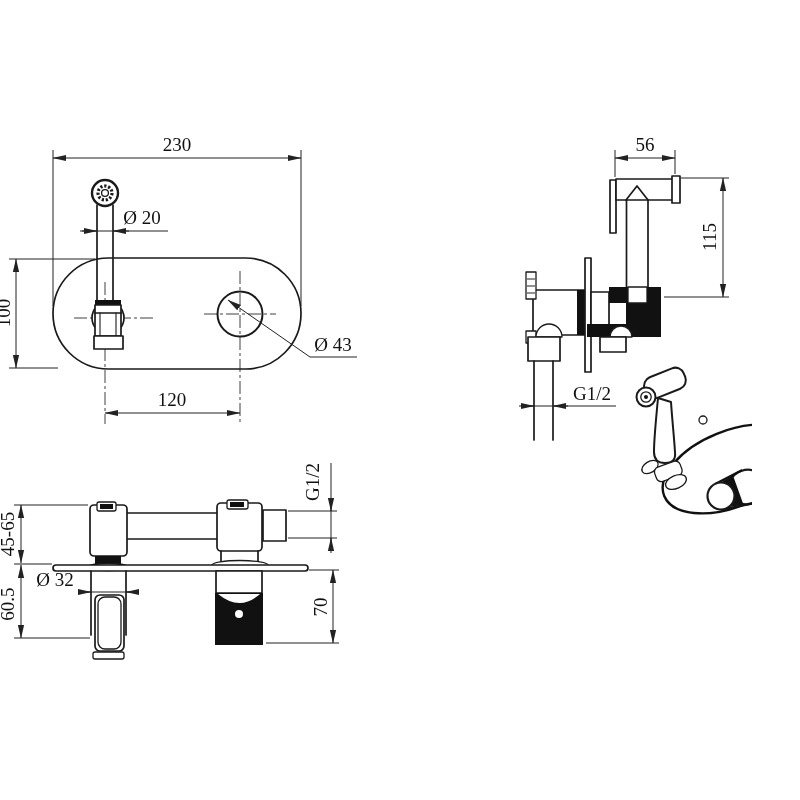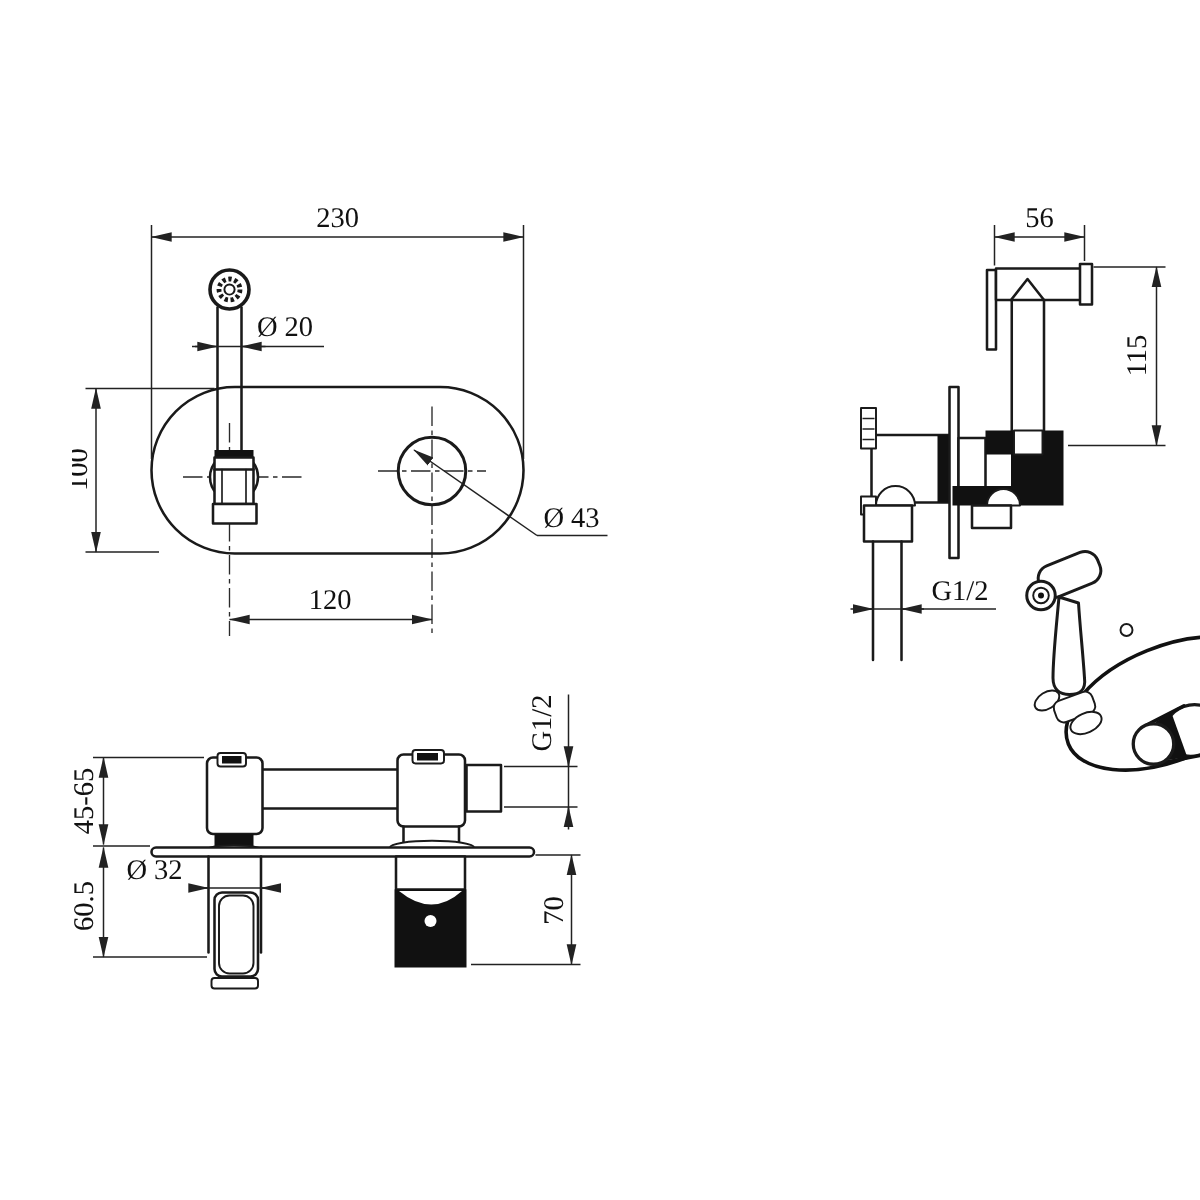--- a/index.html
+++ b/index.html
@@ -1,16 +1,16 @@
 <!DOCTYPE html>
 <html><head>
 <meta charset="utf-8">
 <style>
   html,body{margin:0;padding:0;background:#ffffff;}
-  .stage{width:752px;height:800px;background:#ffffff;position:relative;overflow:hidden;margin-left:48px;}
+  .stage{width:752px;height:800px;background:#ffffff;position:relative;overflow:hidden;}
   svg{display:block;}
   
   .ln{fill:none;stroke:#1a1a1a;stroke-width:1.7;stroke-linecap:round;stroke-linejoin:round;}
   .lnw{fill:#ffffff;stroke:#1a1a1a;stroke-width:1.7;stroke-linejoin:round;}
   .lnw2{fill:#ffffff;stroke:#1a1a1a;stroke-width:1.3;stroke-linejoin:round;}
   .bold{fill:none;stroke:#111111;stroke-width:2.6;stroke-linecap:round;stroke-linejoin:round;}
   .boldw{fill:#ffffff;stroke:#111111;stroke-width:2.4;stroke-linejoin:round;}
   .fillb{fill:#111111;stroke:none;}
   
   .dim{fill:none;stroke:#222222;stroke-width:1;}

